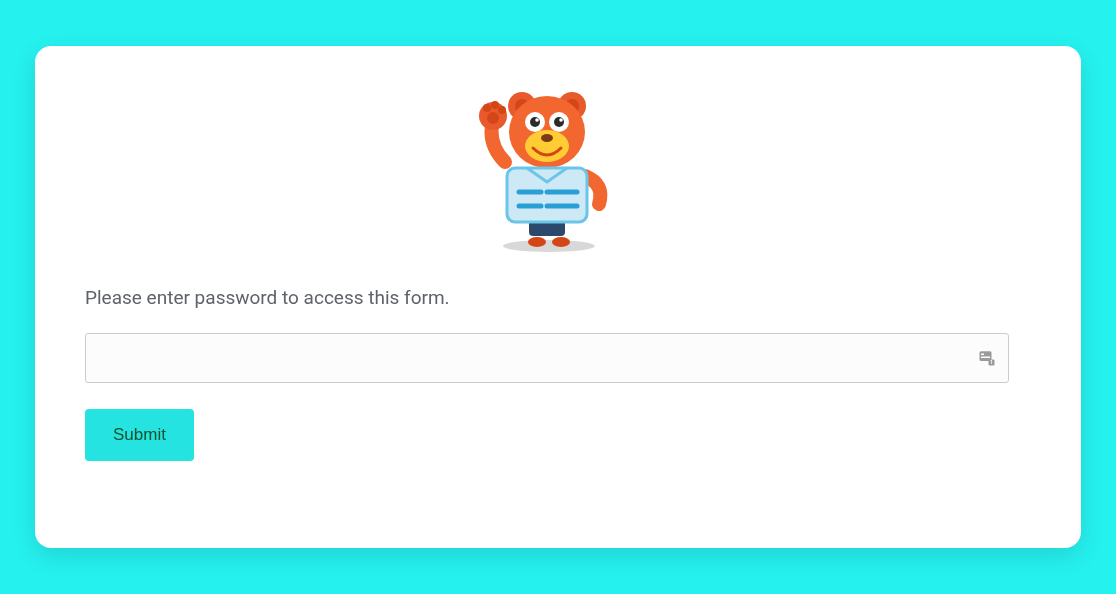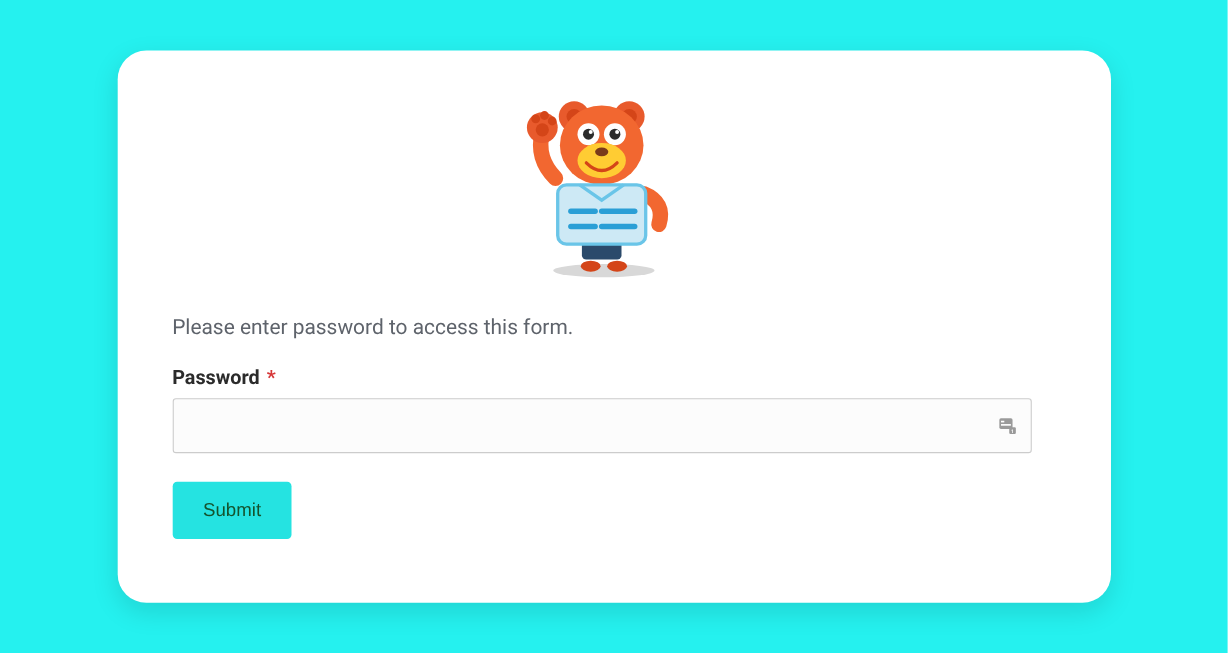--- a/index.html
+++ b/index.html
@@ -11,22 +11,22 @@
       background: #25f1ef;
       font-family: -apple-system, BlinkMacSystemFont, "Segoe UI", Roboto, Helvetica, Arial, sans-serif;
       width: 1116px;
       height: 594px;
       display: flex;
       align-items: center;
       justify-content: center;
     }
     .card {
       background: #ffffff;
-      border-radius: 26px;
-      width: 903px;
+      border-radius: 16px;
+      width: 1046px;
       height: 502px;
       box-shadow: 0 8px 24px rgba(0,0,0,0.12);
       padding: 30px 72px 40px 50px;
       position: relative;
     }
     .mascot-wrapper {
       display: flex;
       justify-content: center;
       margin-bottom: 28px;
       margin-top: 8px;
@@ -138,24 +138,20 @@
         <line x1="80" y1="122" x2="110" y2="122" stroke="#2a9fd6" stroke-width="5" stroke-linecap="round"></line>
 
         <ellipse cx="70" cy="158" rx="9" ry="5" fill="#d44518"></ellipse>
         <ellipse cx="94" cy="158" rx="9" ry="5" fill="#d44518"></ellipse>
       </svg>
     </span>
   </div>
 
   <p class="prompt-text">Please enter password to access this form.</p>
 
-  <div class="field-label">
-    <span>Password</span>
-    <span class="required">*</span>
-  </div>
 
   <div class="input-wrapper">
     <input type="password" class="password-input" value="" style="">
     <span class="input-icon">
       <svg width="18" height="18" viewBox="0 0 24 24" fill="#9a9a9a">
         <rect x="2" y="3" width="16" height="13" rx="2" fill="#9a9a9a"></rect>
         <rect x="4" y="6" width="4" height="2" fill="#fff"></rect>
         <rect x="4" y="10" width="12" height="2" fill="#fff"></rect>
         <rect x="14" y="14" width="8" height="8" rx="1.5" fill="#9a9a9a"></rect>
         <text x="18" y="20.5" font-size="6" fill="#fff" text-anchor="middle" font-weight="bold">1</text>

